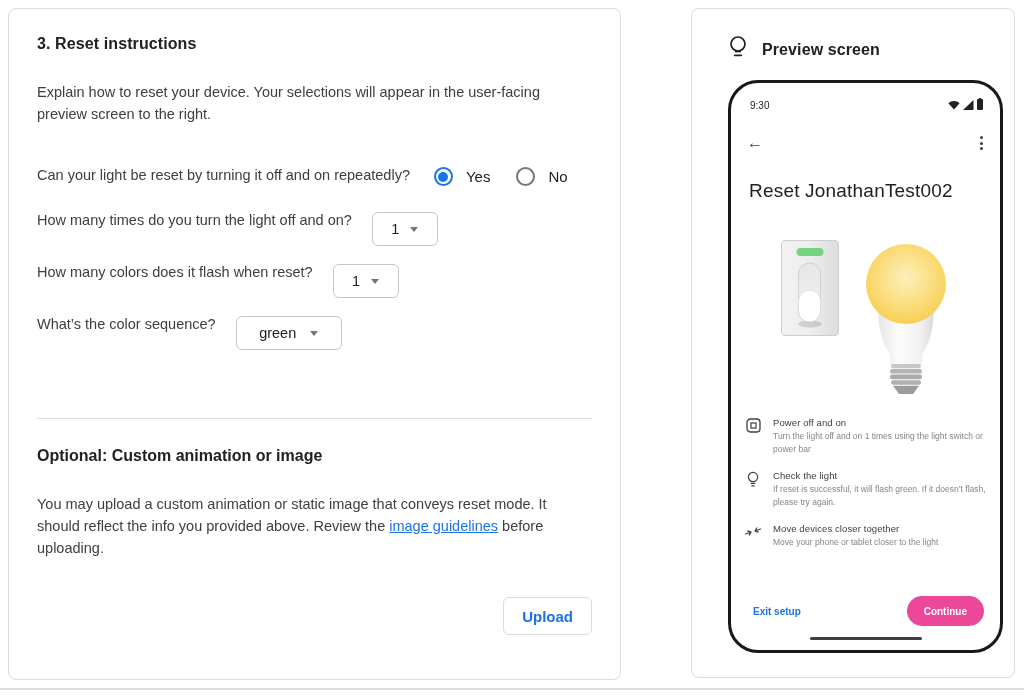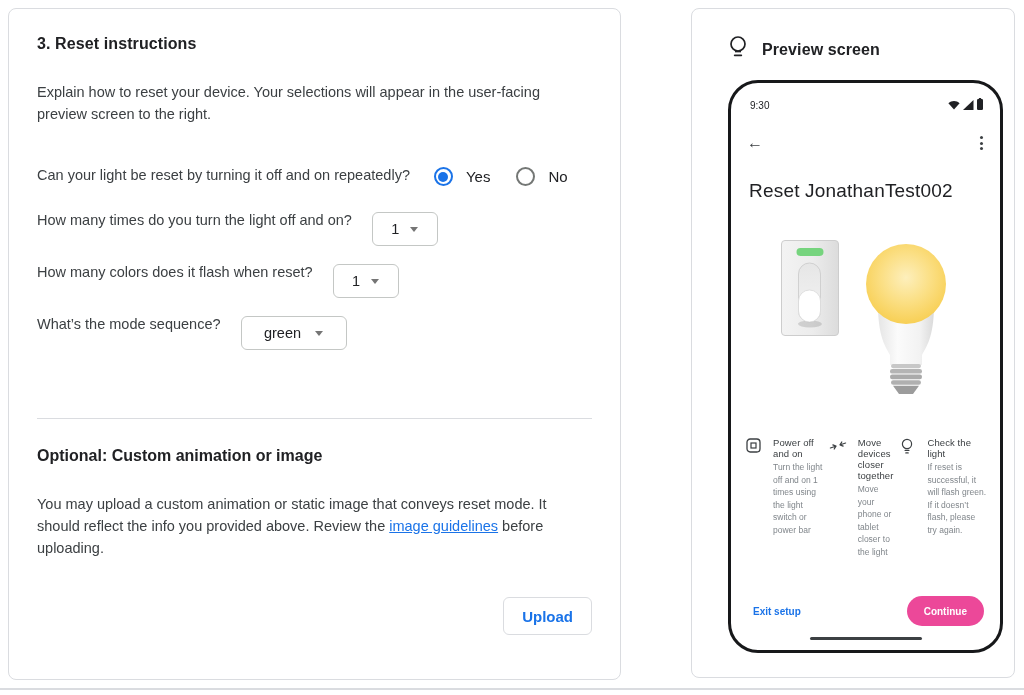--- a/index.html
+++ b/index.html
@@ -65,21 +65,21 @@
   .status-row { display: flex; justify-content: space-between; align-items: center; padding: 13px 17px 0 19px; }
   .status-time { font-size: 10px; color: #202124; }
   .status-icons { display: flex; align-items: flex-end; gap: 3px; }
   .nav-row { display: flex; justify-content: space-between; align-items: center; padding: 0 15px 0 16px; margin-top: 20px; }
   .back-arrow { font-size: 16px; color: #3c4043; cursor: pointer; line-height: 1; }
   .kebab { display: flex; flex-direction: column; gap: 2.5px; cursor: pointer; padding: 2px; }
   .kebab i { width: 3px; height: 3px; border-radius: 50%; background: #3c4043; }
   .phone-title { padding: 0 18px; margin-top: 28px; font-size: 19px; color: #202124; letter-spacing: 0.2px; }
   .illustration { margin-top: 26px; padding-top: 12px; display: flex; justify-content: center; align-items: flex-start; gap: 22px; height: 165px; }
   .bulb-art { margin-top: 2px; }
-  .instructions { margin-top: 44px; padding: 0 14px 0 13px; display: flex; flex-direction: row; gap: 5px; }
+  .instructions { margin-top: 24px; padding: 0 14px 0 13px; display: flex; flex-direction: column; gap: 15px; }
   .ins-item { display: flex; gap: 11px; }
   .ins-icon { width: 18px; flex: 0 0 18px; display: flex; justify-content: center; padding-top: 1px; }
   .ins-title { font-size: 9.5px; color: #3c4043; letter-spacing: 0.1px; }
   .ins-body { margin-top: 2px; font-size: 8.5px; line-height: 12.5px; color: #80868b; }
   .phone-footer { margin-top: auto; display: flex; justify-content: space-between; align-items: center; padding: 0 16px 0 22px; }
   .exit-link { font-size: 10px; font-weight: 700; color: #1a73e8; cursor: pointer; }
   .continue-btn {
     background: #ec4899; color: #ffffff; border: none; border-radius: 16px;
     height: 30px; padding: 0 17px; font-size: 10px; font-weight: 700;
     font-family: "Liberation Sans", sans-serif; cursor: pointer;
@@ -119,21 +119,21 @@
 
   <div class="q-row gap-md">
     <span class="q-label">How many colors does it flash when reset?</span>
     <div class="select-box">
       <span class="select-value">1</span>
       <span class="caret"></span>
     </div>
   </div>
 
   <div class="q-row gap-md">
-    <span class="q-label">What’s the mode sequence?</span>
+    <span class="q-label">What’s the color sequence?</span>
     <div class="select-box wide">
       <span class="select-value">green</span>
       <span class="caret"></span>
     </div>
   </div>
 
   <hr class="divider">
 
   <h3>Optional: Custom animation or image</h3>
   <p class="desc"><span>You may upload a custom animation or static image that conveys reset mode. It should reflect the info you provided above. Review the </span><a class="link">image guidelines</a><span> before uploading.</span></p>
@@ -244,44 +244,44 @@
             <rect x="5" y="5" width="5" height="5" fill="none" stroke="#3c4043" stroke-width="1.2"></rect>
           </svg>
         </span>
         <div class="ins-text">
           <div class="ins-title">Power off and on</div>
           <div class="ins-body">Turn the light off and on 1 times using the light switch or power bar</div>
         </div>
       </div>
       <div class="ins-item">
         <span class="ins-icon">
+          <svg width="12" height="17" viewBox="0 0 12 17">
+            <circle cx="6" cy="6" r="4.6" fill="none" stroke="#3c4043" stroke-width="1.2"></circle>
+            <path d="M4.1 12.4 h3.8 M4.8 14.9 h2.4" stroke="#3c4043" stroke-width="1.2" fill="none" stroke-linecap="round"></path>
+          </svg>
+        </span>
+        <div class="ins-text">
+          <div class="ins-title">Check the light</div>
+          <div class="ins-body">If reset is successful, it will flash green. If it doesn’t flash, please try again.</div>
+        </div>
+      </div>
+      <div class="ins-item">
+        <span class="ins-icon">
           <svg width="18" height="15" viewBox="0 0 18 15">
             <g stroke="#3c4043" stroke-width="1.2" fill="none" stroke-linecap="round" stroke-linejoin="round" transform="rotate(-18 9 7.5)">
               <path d="M1 7.5 h5.5 M4.3 5.3 L6.9 7.5 L4.3 9.7"></path>
               <path d="M17 7.5 h-5.5 M13.7 5.3 L11.1 7.5 L13.7 9.7"></path>
             </g>
           </svg>
         </span>
         <div class="ins-text">
           <div class="ins-title">Move devices closer together</div>
           <div class="ins-body">Move your phone or tablet closer to the light</div>
         </div>
       </div>
-      <div class="ins-item">
-        <span class="ins-icon">
-          <svg width="12" height="17" viewBox="0 0 12 17">
-            <circle cx="6" cy="6" r="4.6" fill="none" stroke="#3c4043" stroke-width="1.2"></circle>
-            <path d="M4.1 12.4 h3.8 M4.8 14.9 h2.4" stroke="#3c4043" stroke-width="1.2" fill="none" stroke-linecap="round"></path>
-          </svg>
-        </span>
-        <div class="ins-text">
-          <div class="ins-title">Check the light</div>
-          <div class="ins-body">If reset is successful, it will flash green. If it doesn’t flash, please try again.</div>
-        </div>
-      </div>
     </div>
 
     <div class="phone-footer">
       <span class="exit-link">Exit setup</span>
       <button class="continue-btn">Continue</button>
     </div>
     <div class="home-bar"></div>
   </div>
 </section>
 

